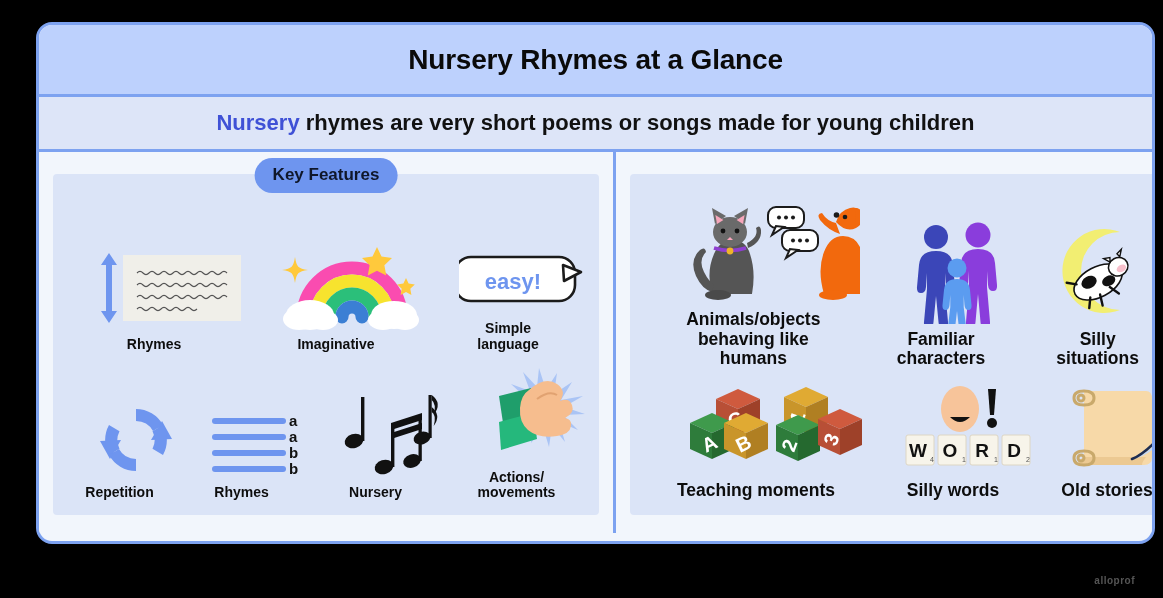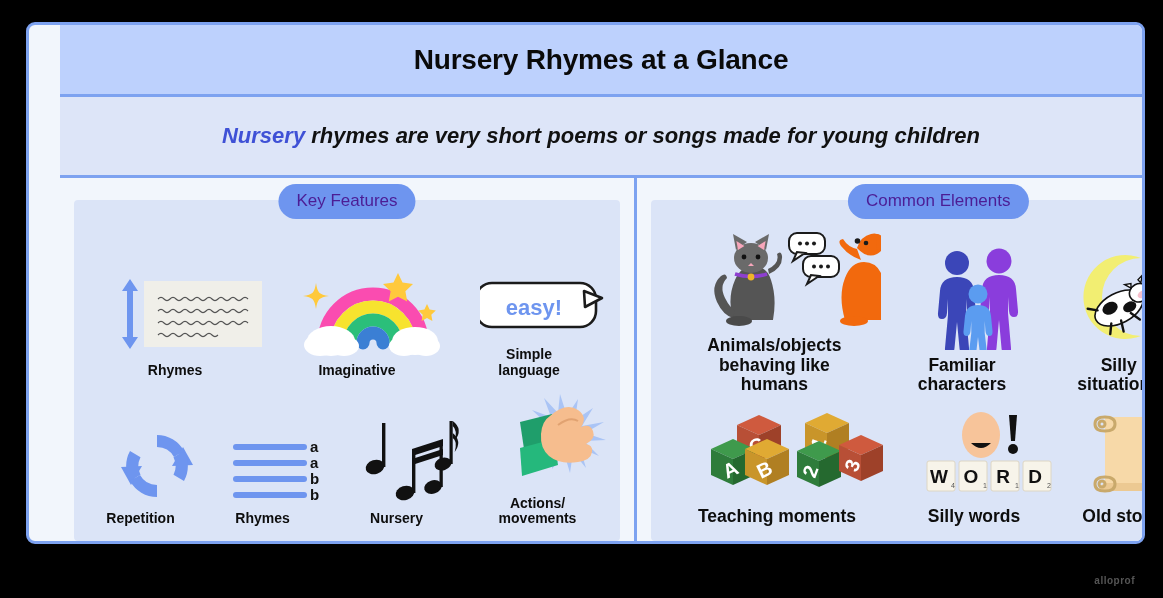--- a/index.html
+++ b/index.html
@@ -6,47 +6,46 @@
   html, body {
     width: 1163px; height: 598px;
     background: #000000;
     font-family: "Liberation Sans", sans-serif;
     overflow: hidden;
   }
   .stage { position: relative; width: 1163px; height: 598px; background:#000; }
 
   .card {
     position: absolute;
-    left: 26px; top: 22px;
+    left: 36px; top: 22px;
     width: 1119px; height: 522px;
     border: 3px solid #7da2f0;
-    border-radius: 9px;
+    border-radius: 16px;
     background: #f2f6fc;
     overflow: hidden;
-    padding-left: 31px;
   }
 
   
   .header {
     height: 72px;
     background: #bdd1fd;
     border-bottom: 3px solid #7da2f0;
     display: flex; align-items: center; justify-content: center;
   }
   .header-title {
     font-size: 28px; font-weight: 700; color: #0a0a0a;
     letter-spacing: -0.2px;
   }
 
   
   .subtitle-band {
-    height: 81px;
+    height: 55px;
     background: #dde5f8;
     border-bottom: 3px solid #7da2f0;
-    display: flex; align-items: center; justify-content: center; font-style: italic;
+    display: flex; align-items: center; justify-content: center;
   }
   .subtitle-text {
     font-size: 22px; font-weight: 700; color: #111;
   }
   .subtitle-text .hl { color: #3f51d6; }
 
   
   .body {
     display: flex;
     height: 381px;
@@ -66,22 +65,22 @@
     border-radius: 4px;
     padding: 30px 10px 14px 10px;
     display: flex; flex-direction: column;
     justify-content: space-between;
   }
 
   .badge {
     position: absolute;
     top: -16px; left: 50%; transform: translateX(-50%);
     background: #6e95ef;
-    color: #4c1d95;
-    font-size: 17px; font-weight: 400;
+    color: #0f172a;
+    font-size: 17px; font-weight: 700;
     padding: 7px 18px 8px 18px;
     border-radius: 22px;
     white-space: nowrap;
   }
   .col.right .badge { transform: translateX(-46%); }
 
   .row {
     display: flex; align-items: flex-end; justify-content: space-around;
     flex: 1 1 0;
   }
@@ -269,21 +268,20 @@
               <div class="item-label" style="white-space:pre-line">Actions/
 movements</div>
             </div>
 
           </div>
         </div>
       </div>
 
       <div class="col right">
         <div class="panel">
-          <div class="badge">Common Elements</div>
 
           <div class="row">
 
             <div class="item">
               <div class="icon-wrap">
                 <svg width="182" height="100" viewBox="0 0 182 100">
 
                   <g>
                     <path d="M34 90 q-6 -22 2 -40 q6 -14 18 -14 q14 0 18 14 q6 18 2 40 z" fill="#555"></path>
                     <ellipse cx="52" cy="28" rx="17" ry="15" fill="#6a6a6a"></ellipse>

